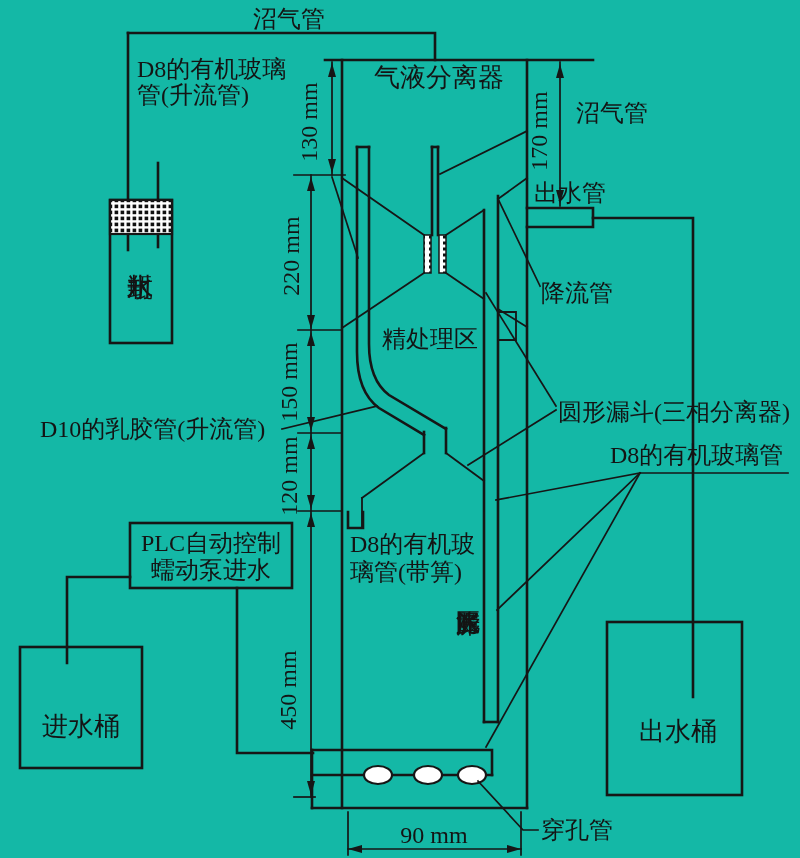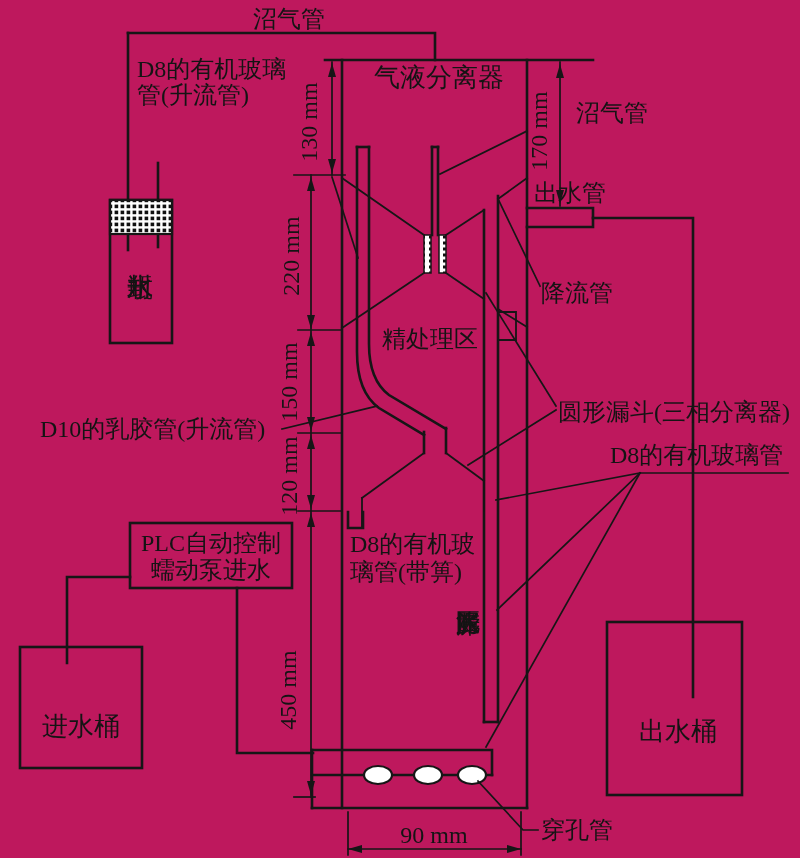--- a/index.html
+++ b/index.html
@@ -1,16 +1,16 @@
 <!DOCTYPE html>
 <html><head>
 <meta charset="utf-8">
 <style>
   html,body{margin:0;padding:0;background:#ffffff;}
-  .stage{position:relative;width:800px;height:858px;background:#be185d;overflow:hidden;
+  .stage{position:relative;width:800px;height:858px;background:#14b8a6;overflow:hidden;
          font-family:"Liberation Serif", serif;}
   svg{position:absolute;left:0;top:0;}
   text{fill:#141414;}
   .lbl{font-size:24px;}
   .lbl-lg{font-size:26px;}
   .dim{font-size:24px;}
   .vert{writing-mode:vertical-rl;text-orientation:upright;}
   .struct{stroke:#161616;stroke-width:2.6;fill:none;stroke-linecap:square;}
   .thin{stroke:#161616;stroke-width:1.8;fill:none;stroke-linecap:square;}
   .dimline{stroke:#161616;stroke-width:1.7;fill:none;stroke-linecap:square;}

